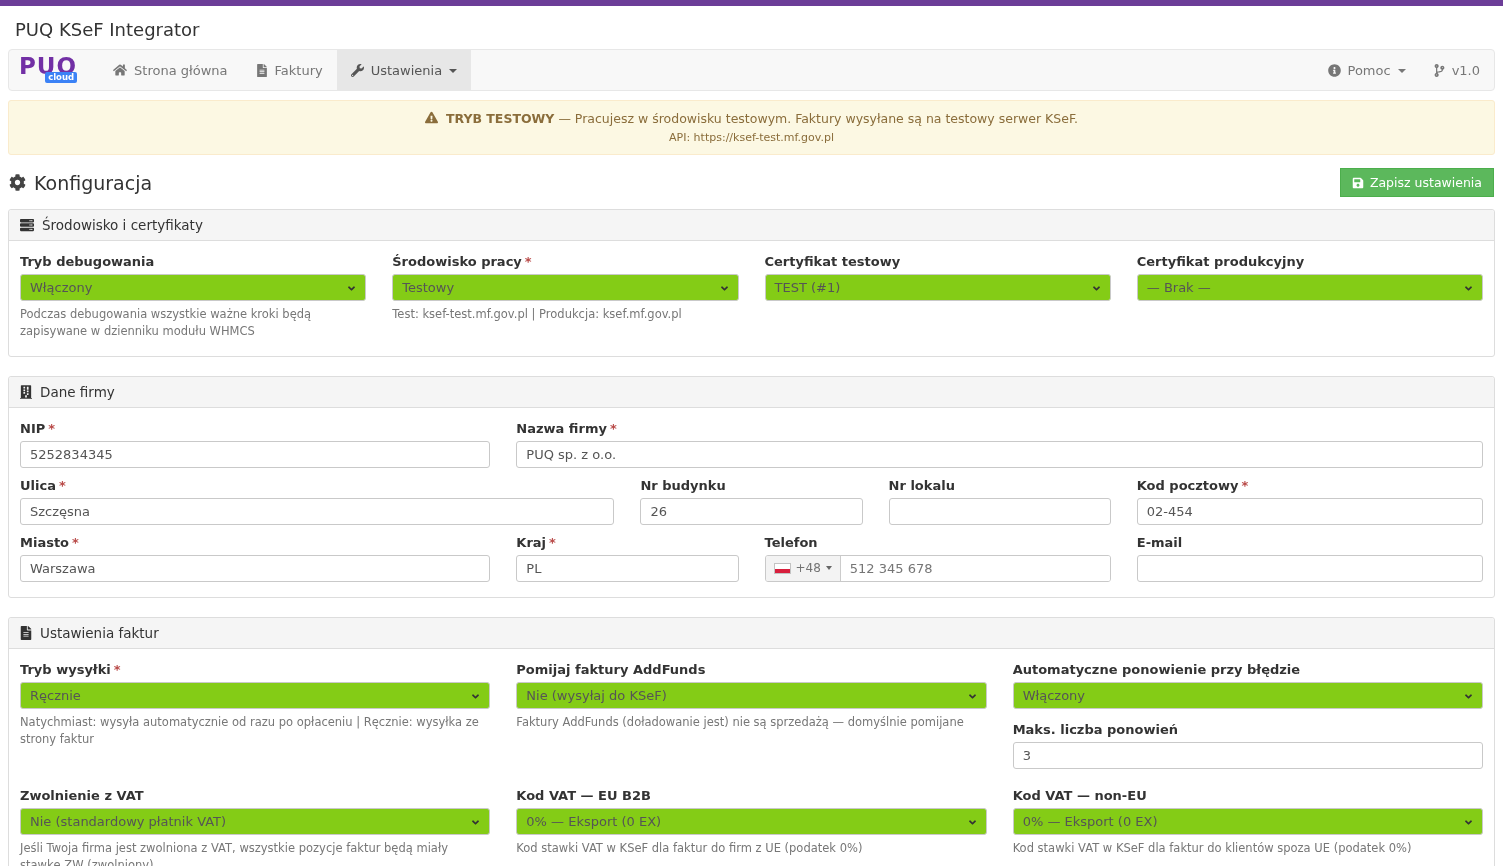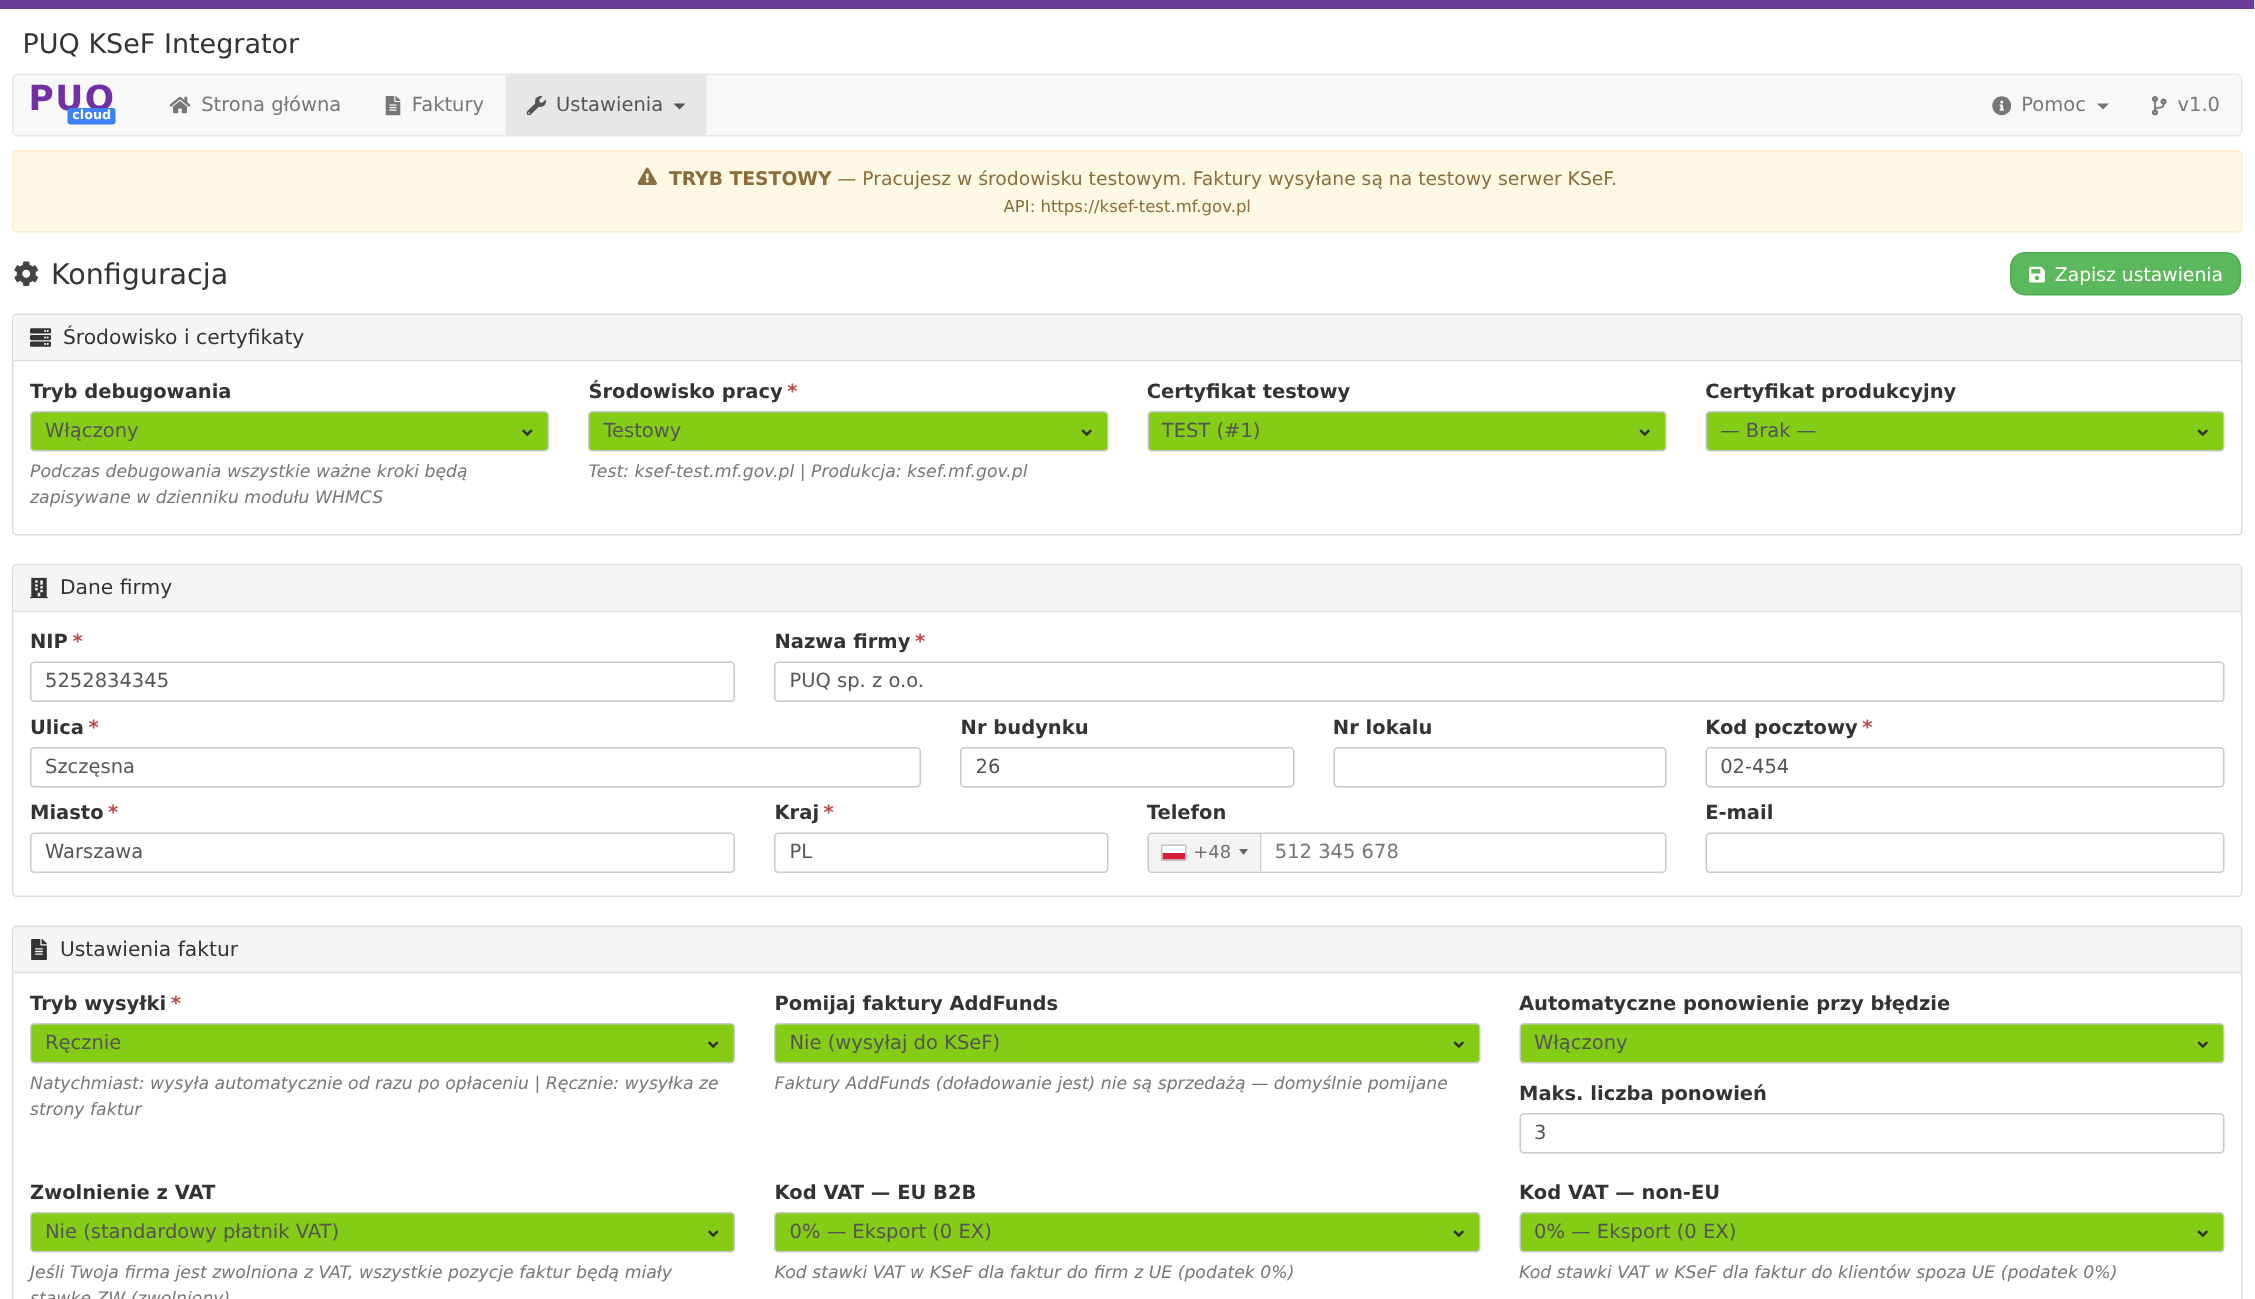--- a/index.html
+++ b/index.html
@@ -43,21 +43,21 @@
   .banner svg { fill: #8a6d3b; vertical-align: -1px; margin-right: 4px; }
   .banner-api { font-size: 11px; margin-top: 2px; }
 
   
   .heading-row { display: flex; justify-content: space-between; align-items: center; margin: 13px 0 12px; padding: 0 1px; }
   .heading-row h2 { display: flex; align-items: center; gap: 8px; font-size: 19px; font-weight: 400; color: #333; }
   .heading-row h2 svg { fill: #444; }
   .btn-save {
     display: inline-flex; align-items: center; gap: 6px;
     background: #5cb85c; border: 1px solid #4cae4c; color: #fff;
-    font-size: 12.5px; font-family: inherit; padding: 6px 11px; border-radius: 10px; cursor: pointer;
+    font-size: 12.5px; font-family: inherit; padding: 6px 11px; border-radius: 0; cursor: pointer;
   }
   .btn-save svg { fill: #fff; }
 
   
   .panel { background: #fff; border: 1px solid #ddd; border-radius: 3px; margin-bottom: 19px; }
   .panel-heading {
     display: flex; align-items: center; gap: 8px;
     background: #f5f5f5; border-bottom: 1px solid #ddd; border-radius: 3px 3px 0 0;
     padding: 7px 11px; font-size: 13.5px; color: #333;
   }
@@ -66,21 +66,21 @@
 
   
   .frow { display: grid; grid-template-columns: repeat(12, 1fr); column-gap: 26px; }
   .frow + .frow { margin-top: 10px; }
   .frow.mt-lg { margin-top: 19px; }
   .s2 { grid-column: span 2; } .s3 { grid-column: span 3; } .s4 { grid-column: span 4; }
   .s5 { grid-column: span 5; } .s8 { grid-column: span 8; }
 
   .flabel { display: block; font-size: 13px; font-weight: bold; color: #333; margin-bottom: 5px; }
   .req { color: #b94a48; margin-left: 3px; font-weight: bold; }
-  .help { margin-top: 5px; font-size: 11.5px; color: #777; line-height: 1.5; font-style: italic; }
+  .help { margin-top: 5px; font-size: 11.5px; color: #777; line-height: 1.5; }
 
   .form-select {
     position: relative; display: flex; align-items: center; height: 27px;
     border: 1px solid #c9c9c9; border-radius: 3px; background: #84cc16;
     padding: 0 26px 0 9px; font-size: 13px; color: #555; cursor: pointer; overflow: hidden; white-space: nowrap;
   }
   .form-select .sel-caret { position: absolute; right: 8px; top: 8px; }
   .form-input {
     width: 100%; height: 27px; border: 1px solid #c9c9c9; border-radius: 3px;
     padding: 0 9px; font-size: 13px; color: #555; font-family: inherit; background: #fff;

